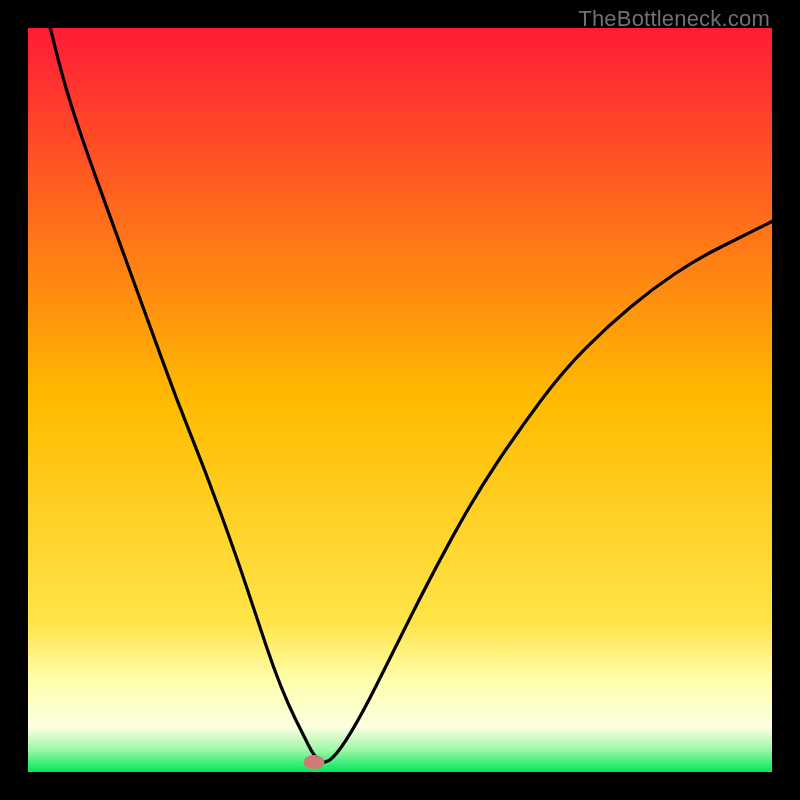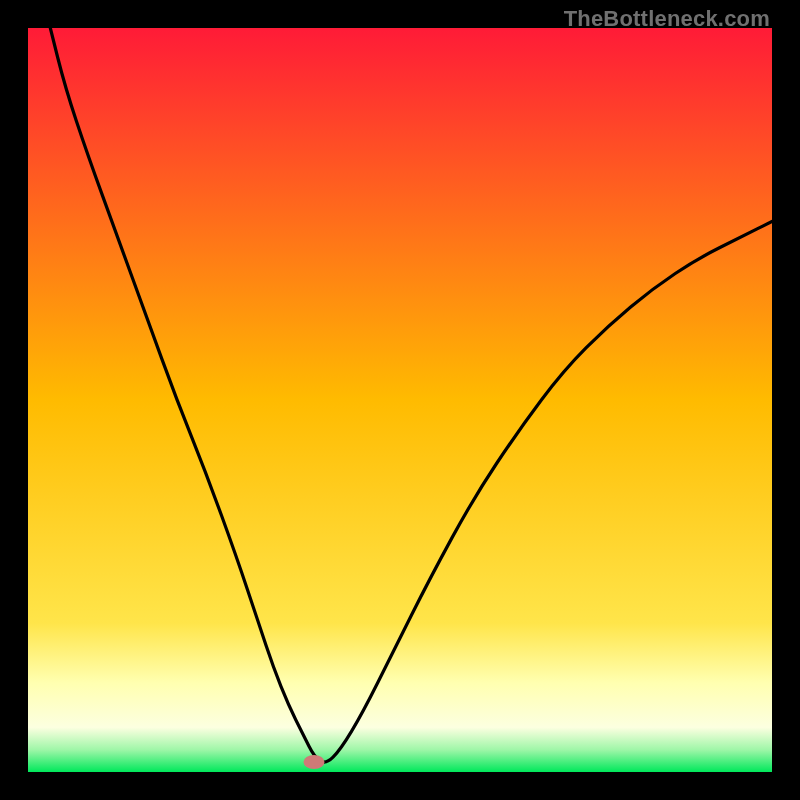--- a/index.html
+++ b/index.html
@@ -25,21 +25,21 @@
     top: 0;
     width: 100%;
     height: 100%;
   }
   .watermark {
     position: absolute;
     top: 6px;
     right: 30px;
     color: #707070;
     font-size: 22px;
-    font-weight: 700;
+    font-weight: 400;
     letter-spacing: 0.2px;
     pointer-events: none;
   }
   .curve-svg {
     position: absolute;
     left: 0;
     top: 0;
     width: 100%;
     height: 100%;
   }

